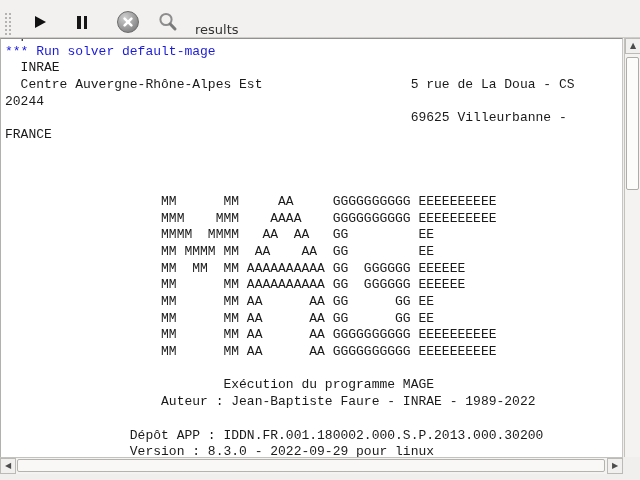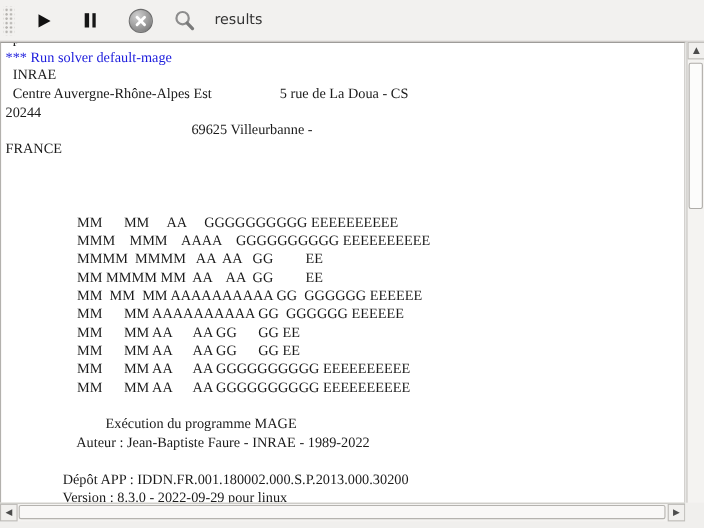--- a/index.html
+++ b/index.html
@@ -2,40 +2,40 @@
 <html><head>
 <meta charset="utf-8">
 <style>
   html,body{margin:0;padding:0;width:640px;height:480px;overflow:hidden;
     background:#f0efed;font-family:"DejaVu Sans",sans-serif;}
   *{box-sizing:border-box;}
 
   
   .toolbar{position:absolute;left:0;top:0;width:640px;height:38px;
     background:#f2f1ef;border-bottom:1px solid #cfcdc9;
-    display:flex;align-items:center;}
+    display:flex;align-items:flex-end;}
   .drag-handle{width:10px;height:26px;margin-left:3px;
     background-image:radial-gradient(circle,#b5b3af 1px,transparent 1.2px);
     background-size:4px 4px;background-position:1px 1px;}
   .tb-btn{height:30px;min-width:30px;display:flex;align-items:center;justify-content:center;
     background:transparent;border:none;padding:0;margin:0 2px;cursor:pointer;}
   .play-tri{width:0;height:0;border-left:11px solid #111;
     border-top:6.5px solid transparent;border-bottom:6.5px solid transparent;}
   .pause-bars{display:flex;gap:3px;}
   .pause-bars i{display:block;width:3.5px;height:13px;background:#161616;}
   .stop-wrap{width:22px;height:22px;border-radius:50%;
     background:radial-gradient(circle at 35% 28%,#cfcfcf,#9a9a9a 55%,#737373 95%);
     border:1px solid #6c6c6c;display:flex;align-items:center;justify-content:center;}
   .tb-label{font-size:13px;color:#333;margin-left:10px;}
 
   
   .textview{position:absolute;left:0;top:38px;width:623px;height:419px;
     background:#ffffff;border-top:1px solid #94928e;border-left:1px solid #b3b1ad;
     border-right:1px solid #c8c6c2;overflow:hidden;}
-  .console{font-family:Liberation Serif, serif;font-size:13px;line-height:16.7px;
+  .console{font-family:Liberation Mono, monospace;font-size:13px;line-height:16.7px;
     white-space:pre;color:#1a1a1a;padding:0 16px 0 4px;margin-top:-12px;}
   .console .line{height:16.7px;}
 
   
   .vscroll{position:absolute;right:0;top:38px;width:16px;height:436px;
     background:#f4f3f1;border-left:1px solid #c4c2be;}
   .stepper{position:absolute;left:0;width:16px;height:16px;background:#f1f0ee;
     border:1px solid #bcbab6;display:flex;align-items:center;justify-content:center;}
   .stepper.up{top:0;}
   .stepper.down{bottom:0;}

